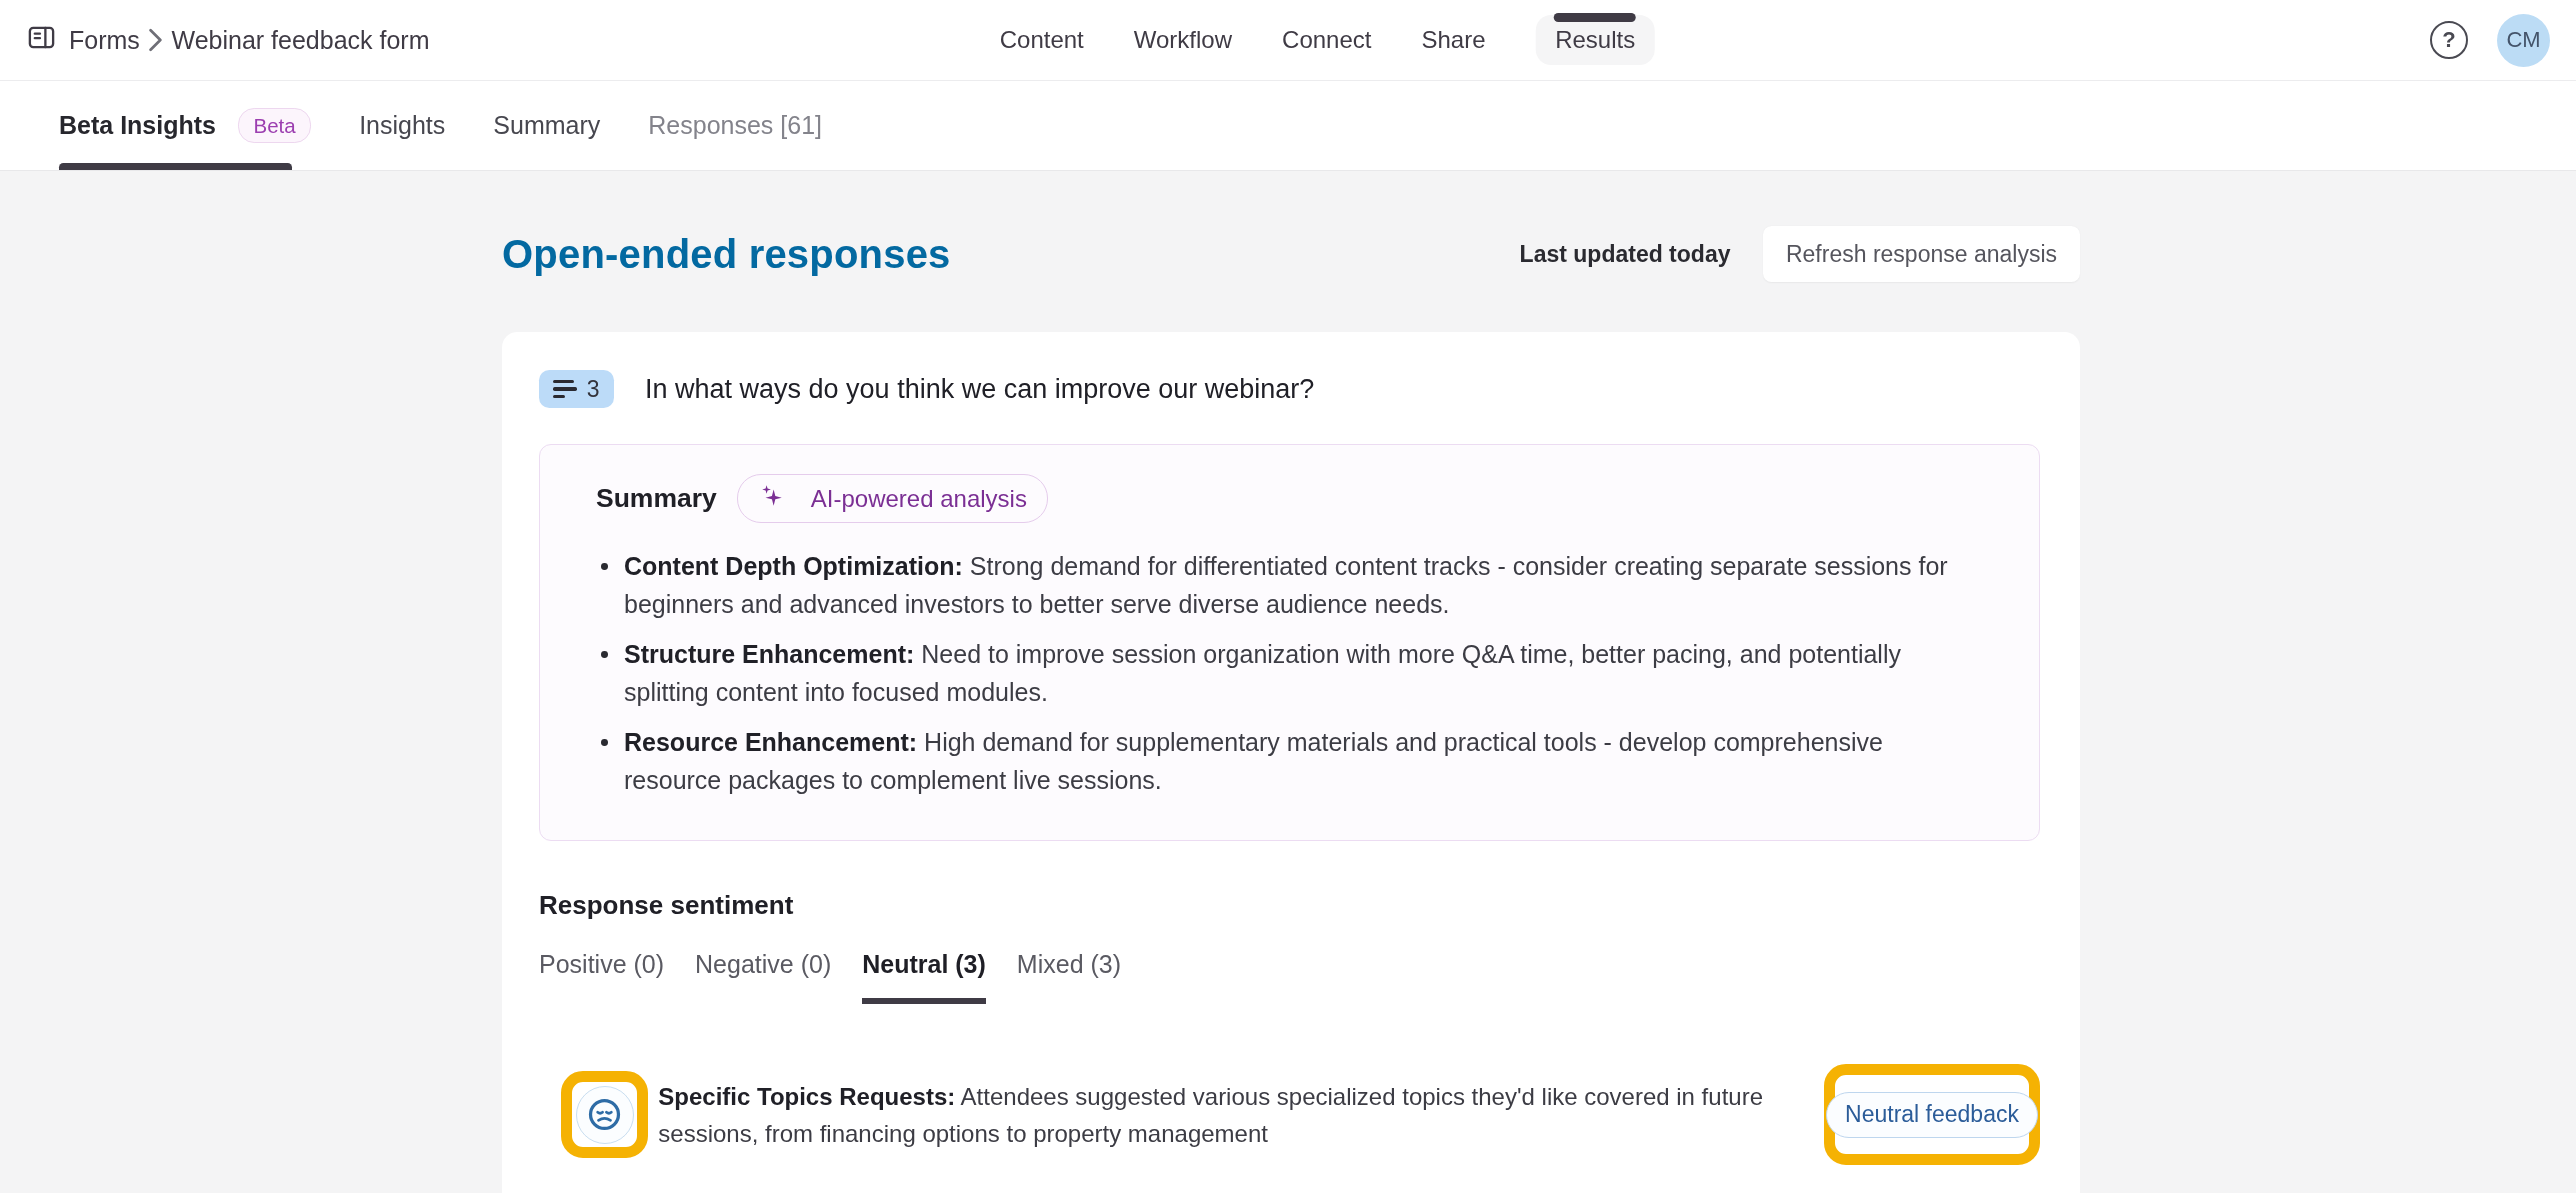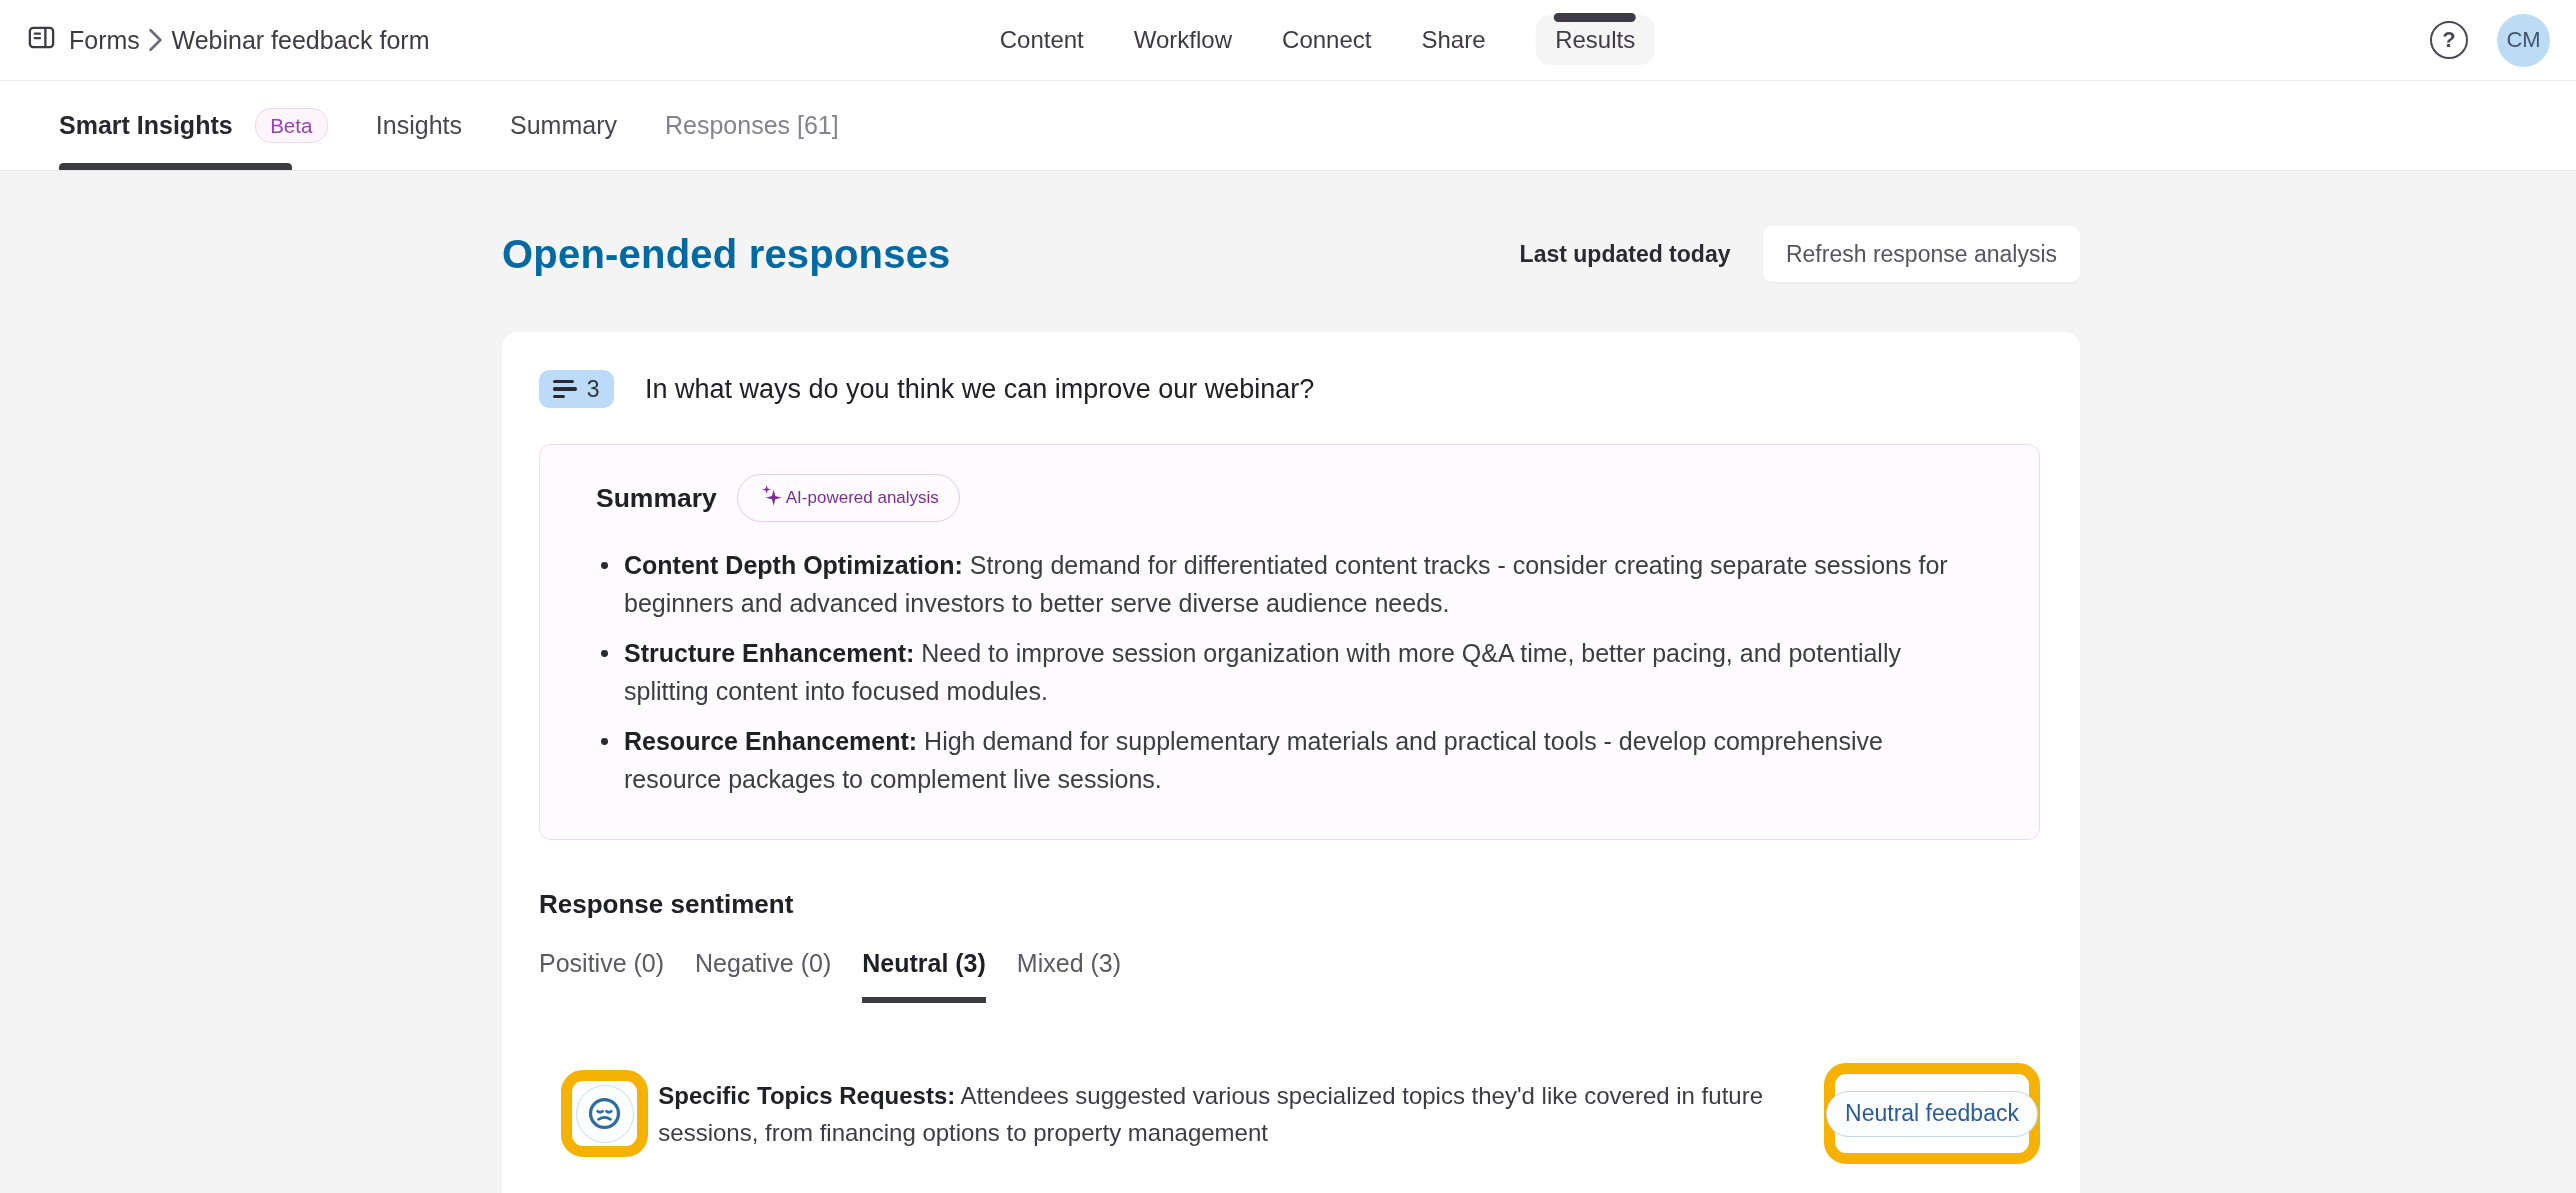--- a/index.html
+++ b/index.html
@@ -98,23 +98,23 @@
   .q-text { font-size:27px; font-weight:500; color:#202027; }
 
   
   .summary-box {
     margin-top:36px; background:#FDFBFE; border:1.7px solid #ECDCF2;
     border-radius:12px; padding:29px 56px 29px 56px; width:1501px;
   }
   .summary-head { display:flex; align-items:center; gap:20.5px; }
   .summary-title { font-size:26.5px; font-weight:600; color:#202027; }
   .ai-pill {
-    display:flex; align-items:center; gap:1px;
+    display:flex; align-items:center; gap:26px;
     border:1.7px solid #E5CCEC; border-radius:24px; padding:7.7px 20.5px;
-    font-size:17px; color:#7B2F94; cursor:pointer; background:#FDFBFE;
+    font-size:24px; color:#7B2F94; cursor:pointer; background:#FDFBFE;
   }
   .summary-bullets { margin-top:24px; list-style:none; }
   .summary-bullets li {
     position:relative; padding-left:28px; font-size:25px; line-height:38px;
     color:#3C3C44; margin-bottom:12px;
   }
   .summary-bullets li::before {
     content:""; position:absolute; left:5.1px; top:15.4px;
     width:6.8px; height:6.8px; border-radius:50%; background:#2A2A31;
   }
@@ -192,21 +192,21 @@
   </div>
 
   <div class="header-right">
     <div class="help-icon">?</div>
     <div class="avatar">CM</div>
   </div>
 </div>
 
 <div class="tabbar">
   <span class="tab primary">
-    <span>Smart Insights</span>
+    <span>Beta Insights</span>
     <span class="beta-pill">Beta</span>
   </span>
   <span class="tab">Insights</span>
   <span class="tab">Summary</span>
   <span class="tab muted">Responses [61]</span>
   <span class="tab-underline"></span>
 </div>
 
 <div class="main">
   <div class="content-col">

